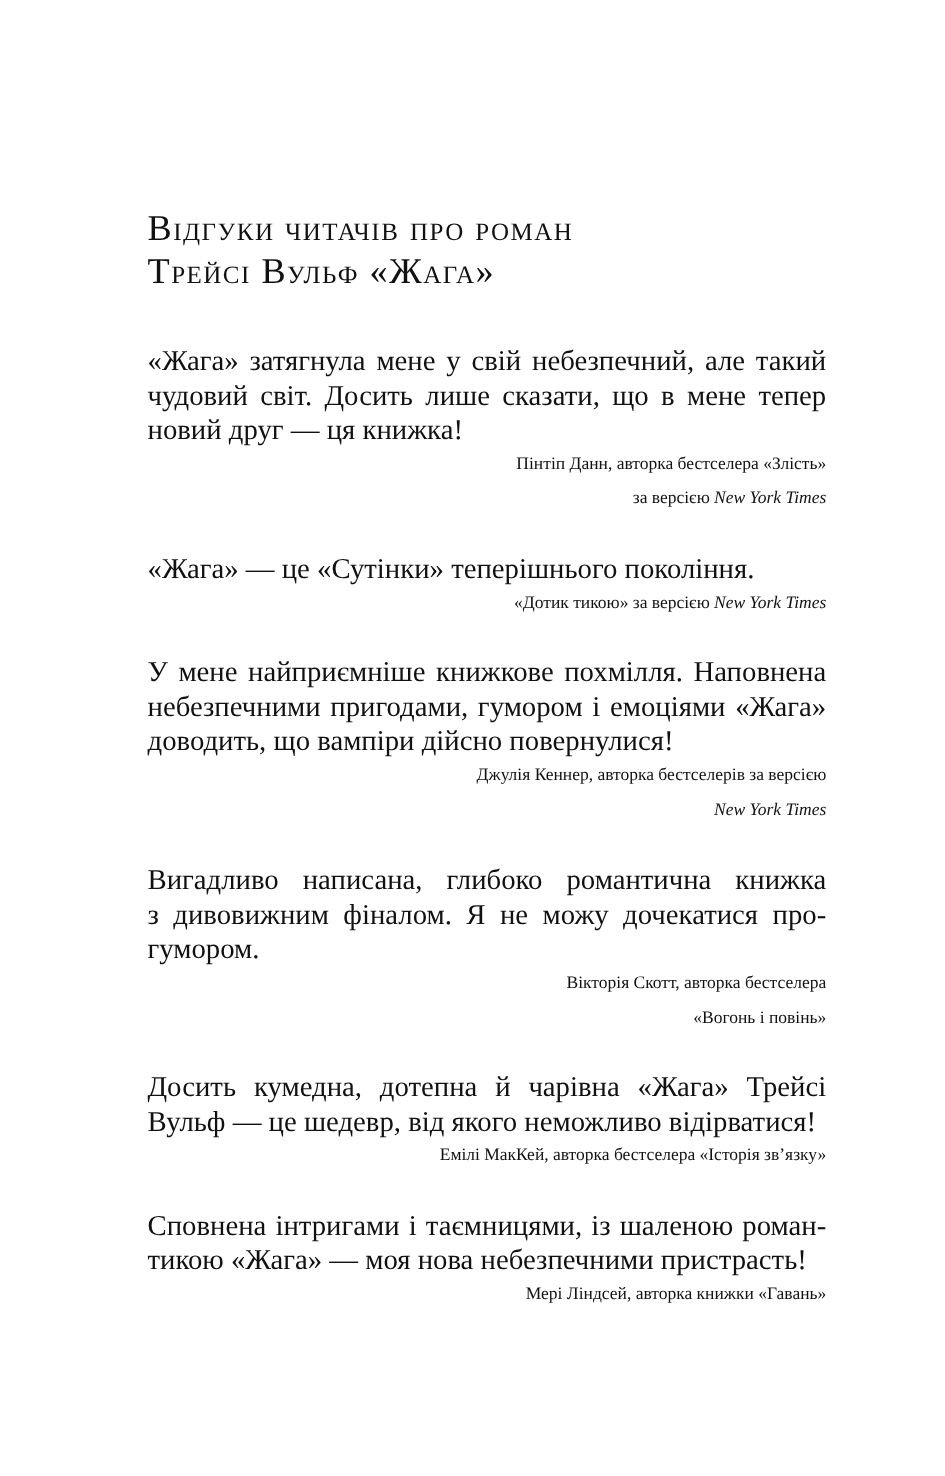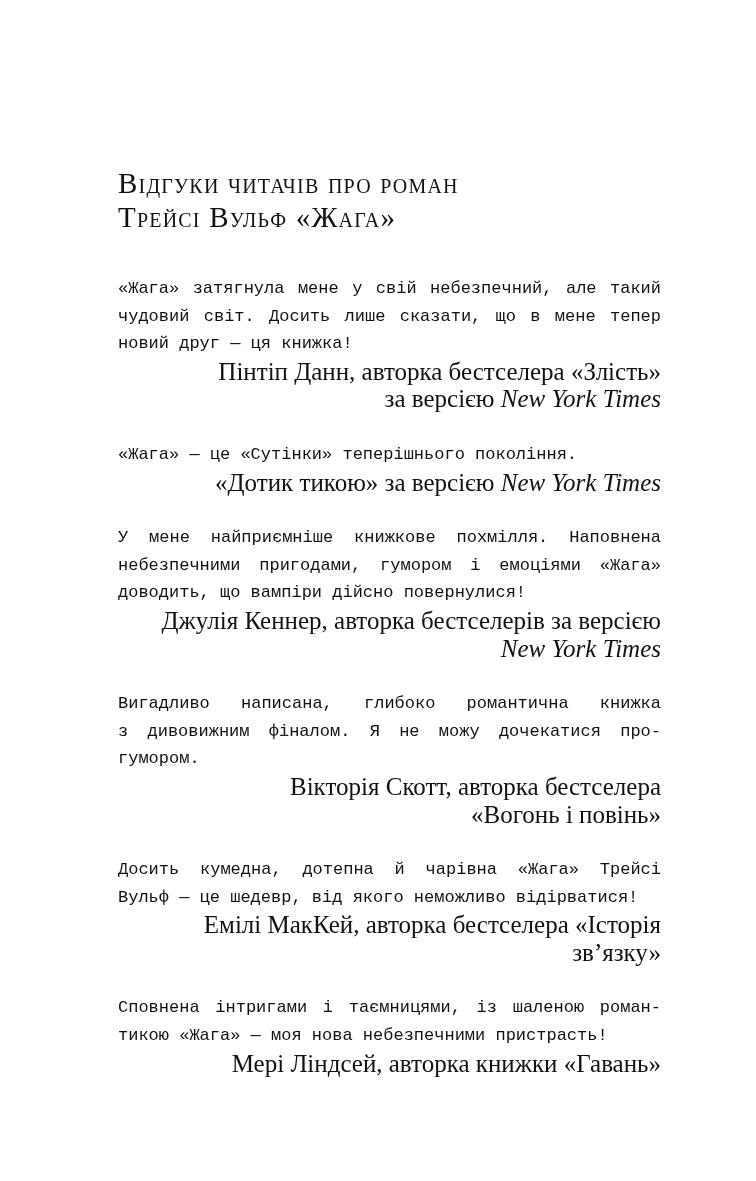--- a/index.html
+++ b/index.html
@@ -29,37 +29,36 @@
       font-variant: small-caps;
       letter-spacing: 1.2px;
       margin: 0 0 41px 0;
       color: #111;
     }
     .title span { display: block; }
     .review {
       margin: 0 0 28px 0;
     }
     .quote {
-      font-size: 17px;
+      font-size: 23px;
       line-height: 27.6px;
       text-align: justify;
       margin: 0;
       hyphens: manual;
-      font-family: Liberation Mono, monospace;
     }
     .quote .line {
       display: block;
       text-align: justify;
       text-align-last: justify;
     }
     .quote .line.last {
       text-align-last: left;
     }
     .attribution {
-      font-size: 25px;
+      font-size: 14px;
       line-height: 27.6px;
       text-align: right;
       margin: 0;
     }
     .attribution .line { display: block; }
     .attribution i { }
   </style>
 </head>
 <body>
 

